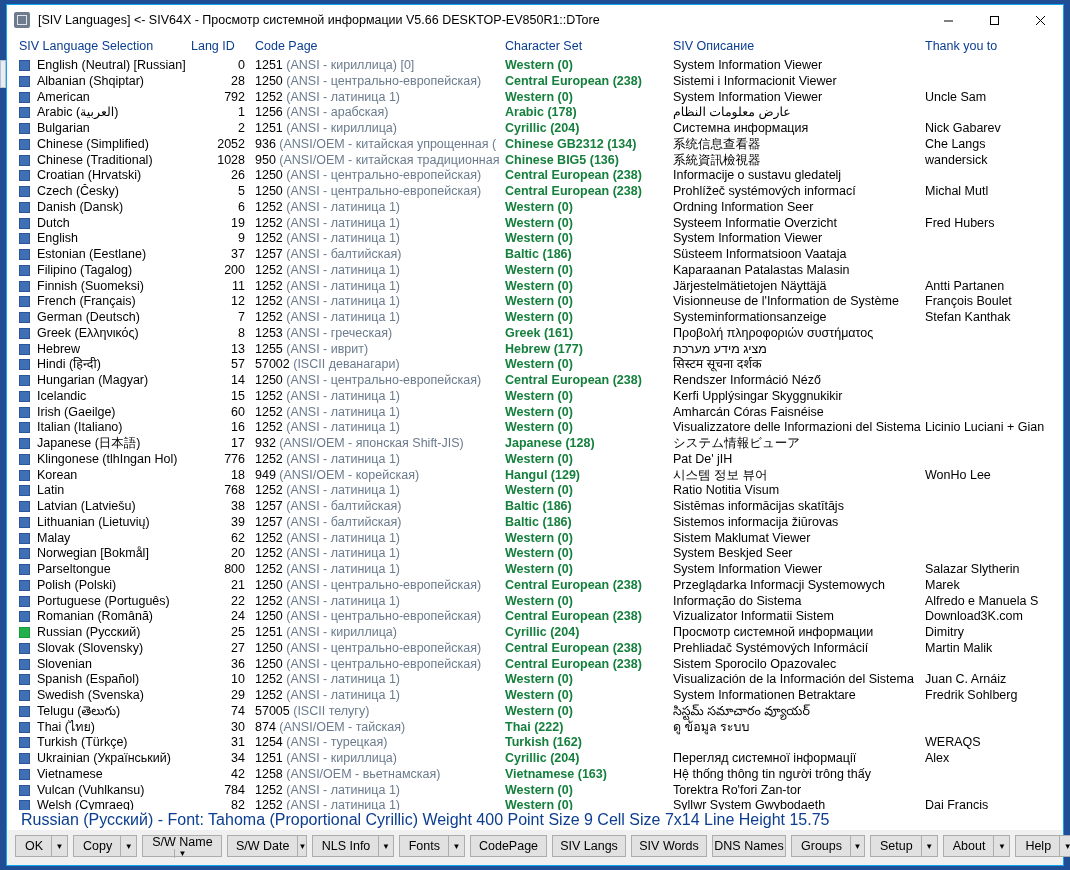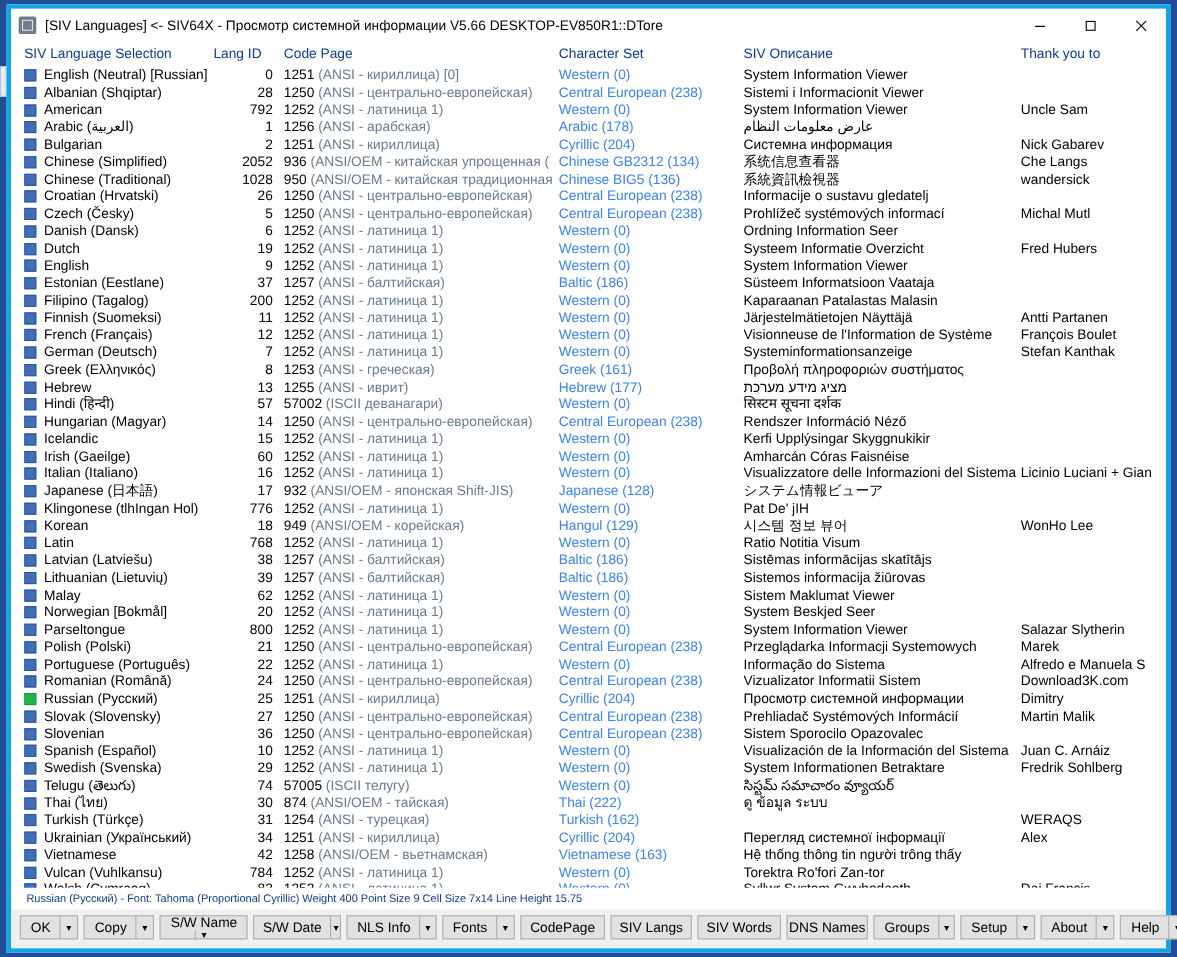--- a/index.html
+++ b/index.html
@@ -6,21 +6,21 @@
   body{
     width:1070px;height:870px;
     background:#1f4e96;
     font-family:"Liberation Sans", sans-serif;
     font-size:12.5px;
     color:#000;
     overflow:hidden;
   }
   #window{
     position:absolute;left:6px;top:4px;width:1058px;height:862px;
-    background:#ffffff;border:4px solid #0ea5e9;
+    background:#ffffff;border:1px solid #0ea5e9;
     box-sizing:border-box;
     display:flex;flex-direction:column;
   }
   
   .titlebar{
     height:30px;min-height:30px;background:#ffffff;
     display:flex;align-items:center;
     border-bottom:1px solid #ffffff;
   }
   .title-icon{
@@ -58,26 +58,26 @@
   .c-check{left:12px;width:13px;}
   .chk{
     display:inline-block;width:11px;height:11px;margin-top:2px;
     background:#3f6fb5;border:1px solid #2c5699;box-sizing:border-box;vertical-align:top;
   }
   .chk.green{background:#22b14c;border-color:#169c3d;}
   .c-lang{left:30px;width:160px;color:#000;}
   .c-id{left:184px;width:54px;text-align:right;color:#000;}
   .c-cp{left:248px;width:246px;color:#000;}
   .c-cp .dim{color:#6b7b8d;}
-  .c-cs{left:498px;width:162px;color:#3b82f6;}
+  .c-cs{left:498px;width:162px;color:#15803d;font-weight:bold;}
   .c-desc{left:666px;width:248px;color:#000;}
   .c-thx{left:918px;width:140px;color:#000;}
   
   .statusline{
-    height:20px;min-height:20px;color:#0b3d91;font-size:10px;
+    height:20px;min-height:20px;color:#0b3d91;font-size:16px;
     padding-left:14px;display:flex;align-items:center;background:#fff;
   }
   
   .buttonbar{
     height:30px;min-height:30px;background:#f0f0f0;
     display:flex;align-items:center;padding:0 8px 4px 8px;gap:5px;
     border-top:1px solid #f0f0f0;
   }
   .btn{
     height:22px;border:1px solid #adadad;background:#e1e1e1;

